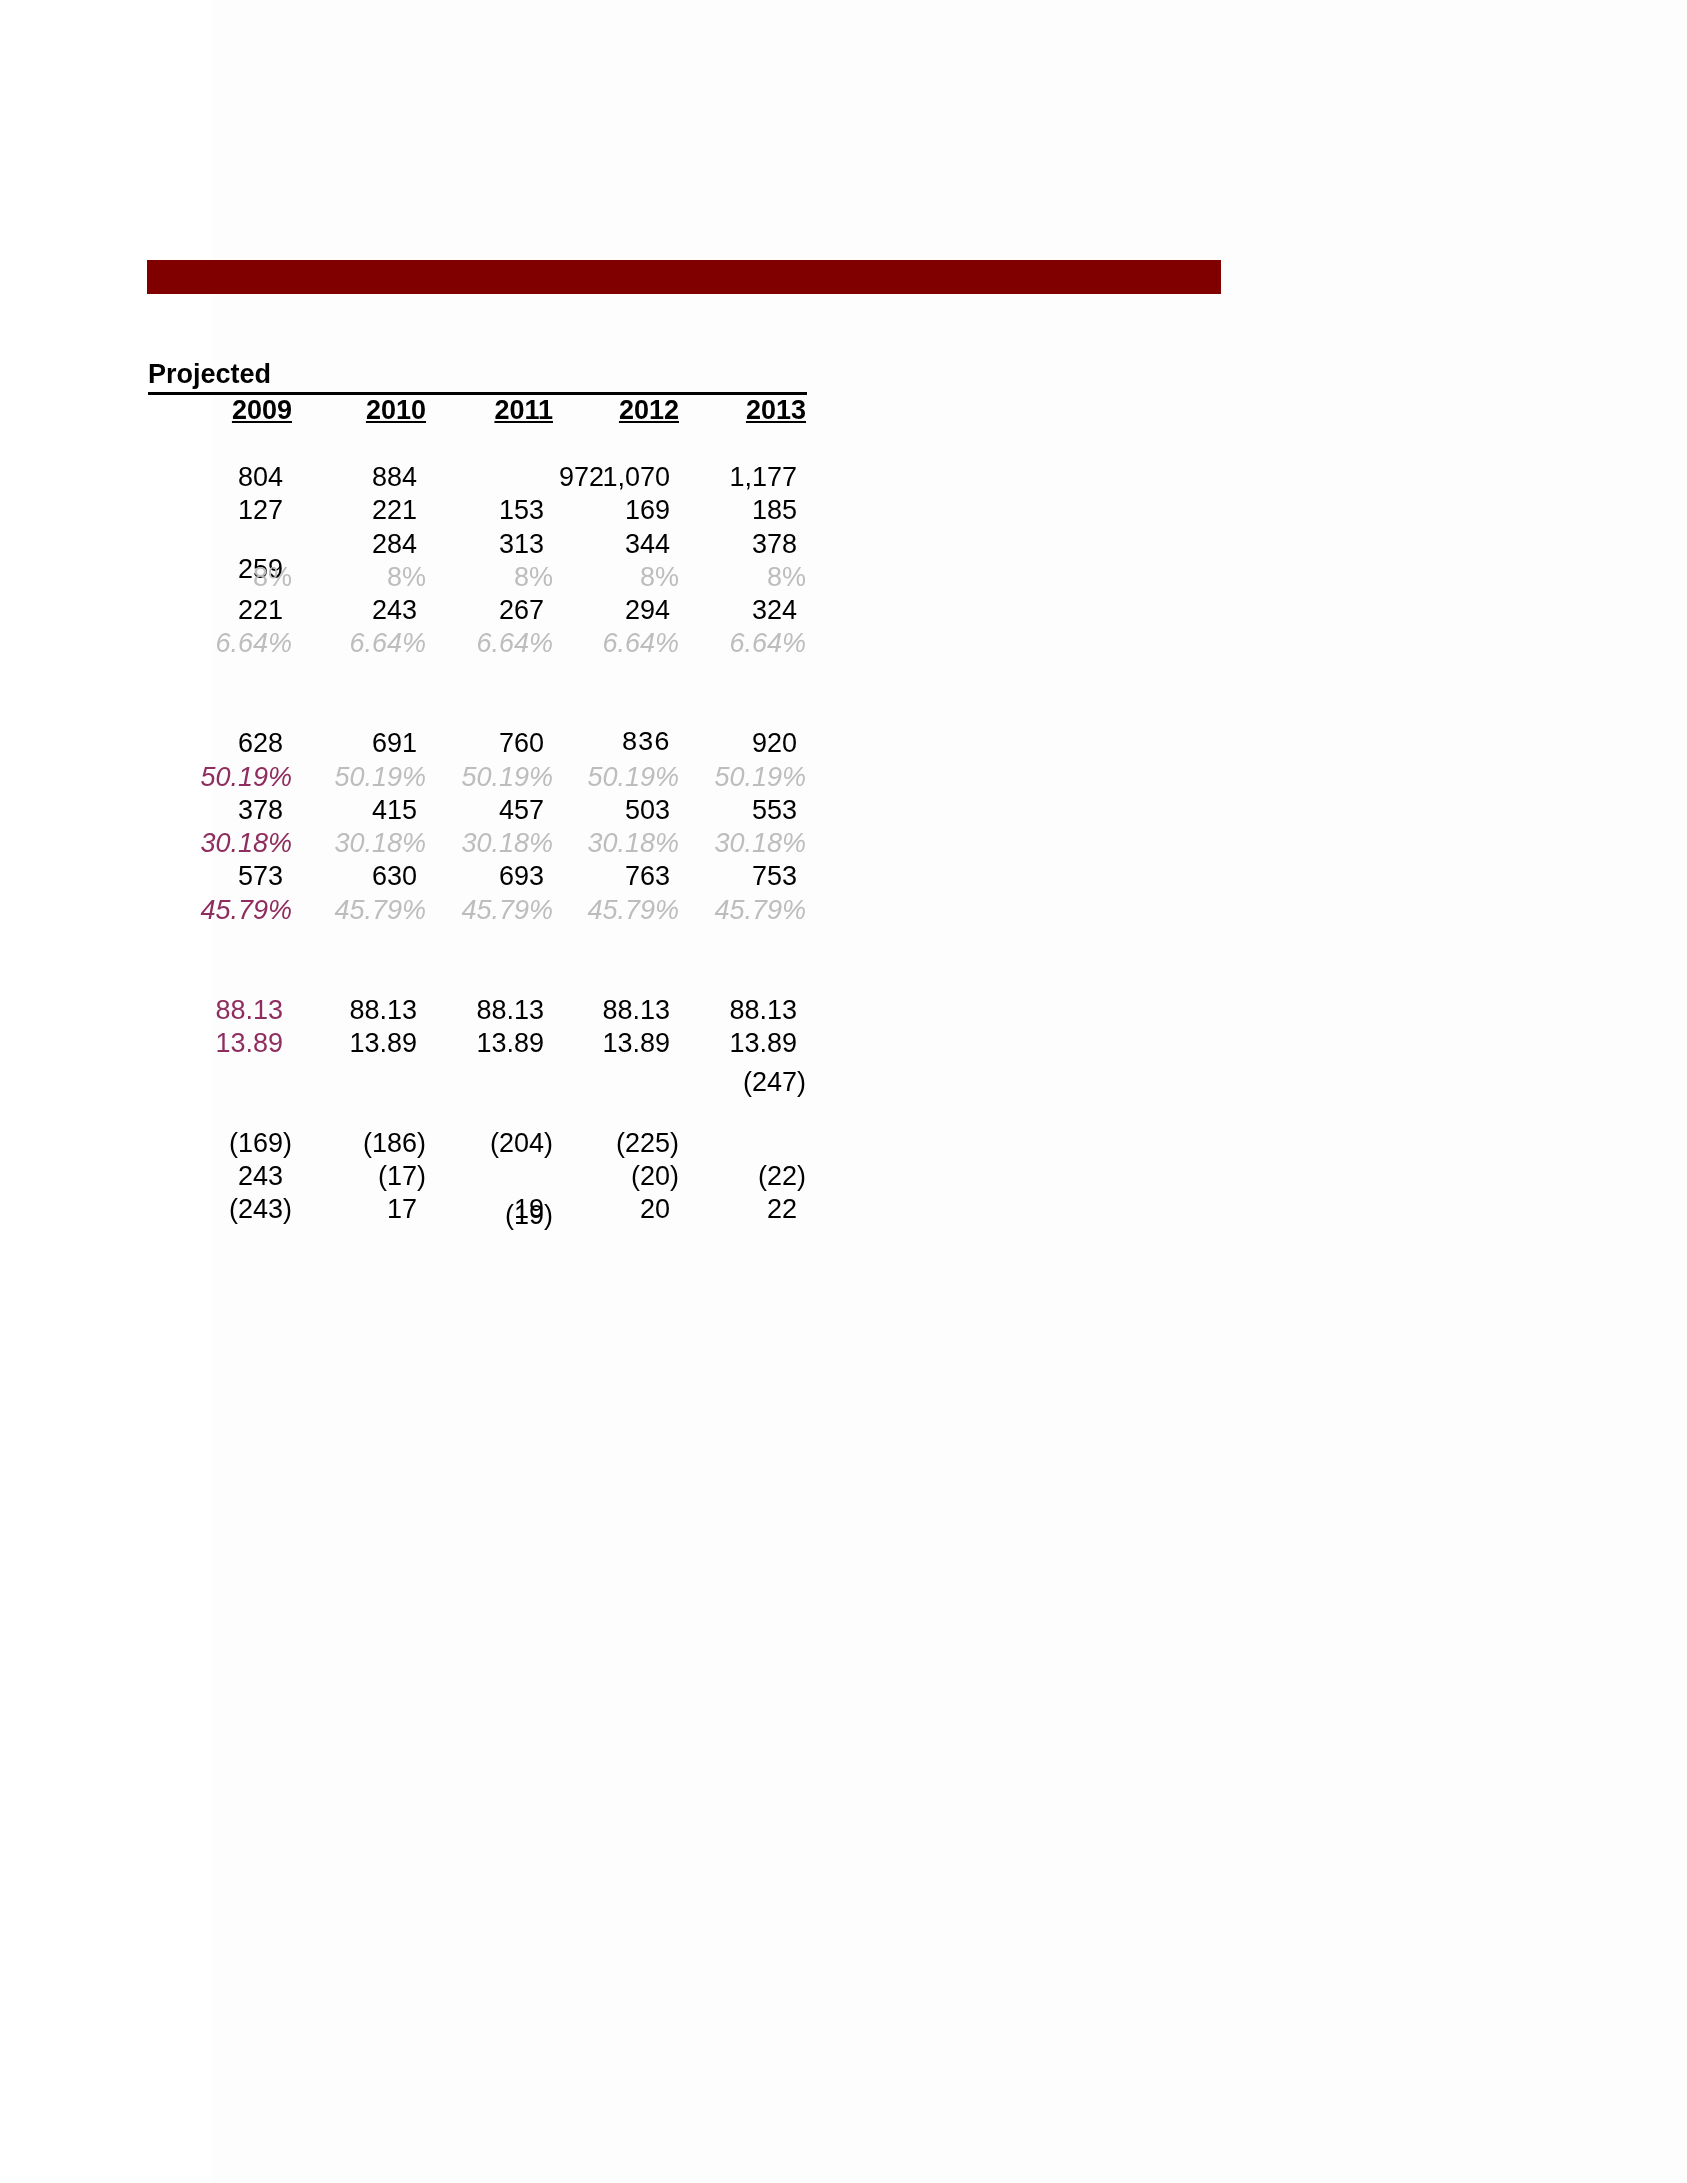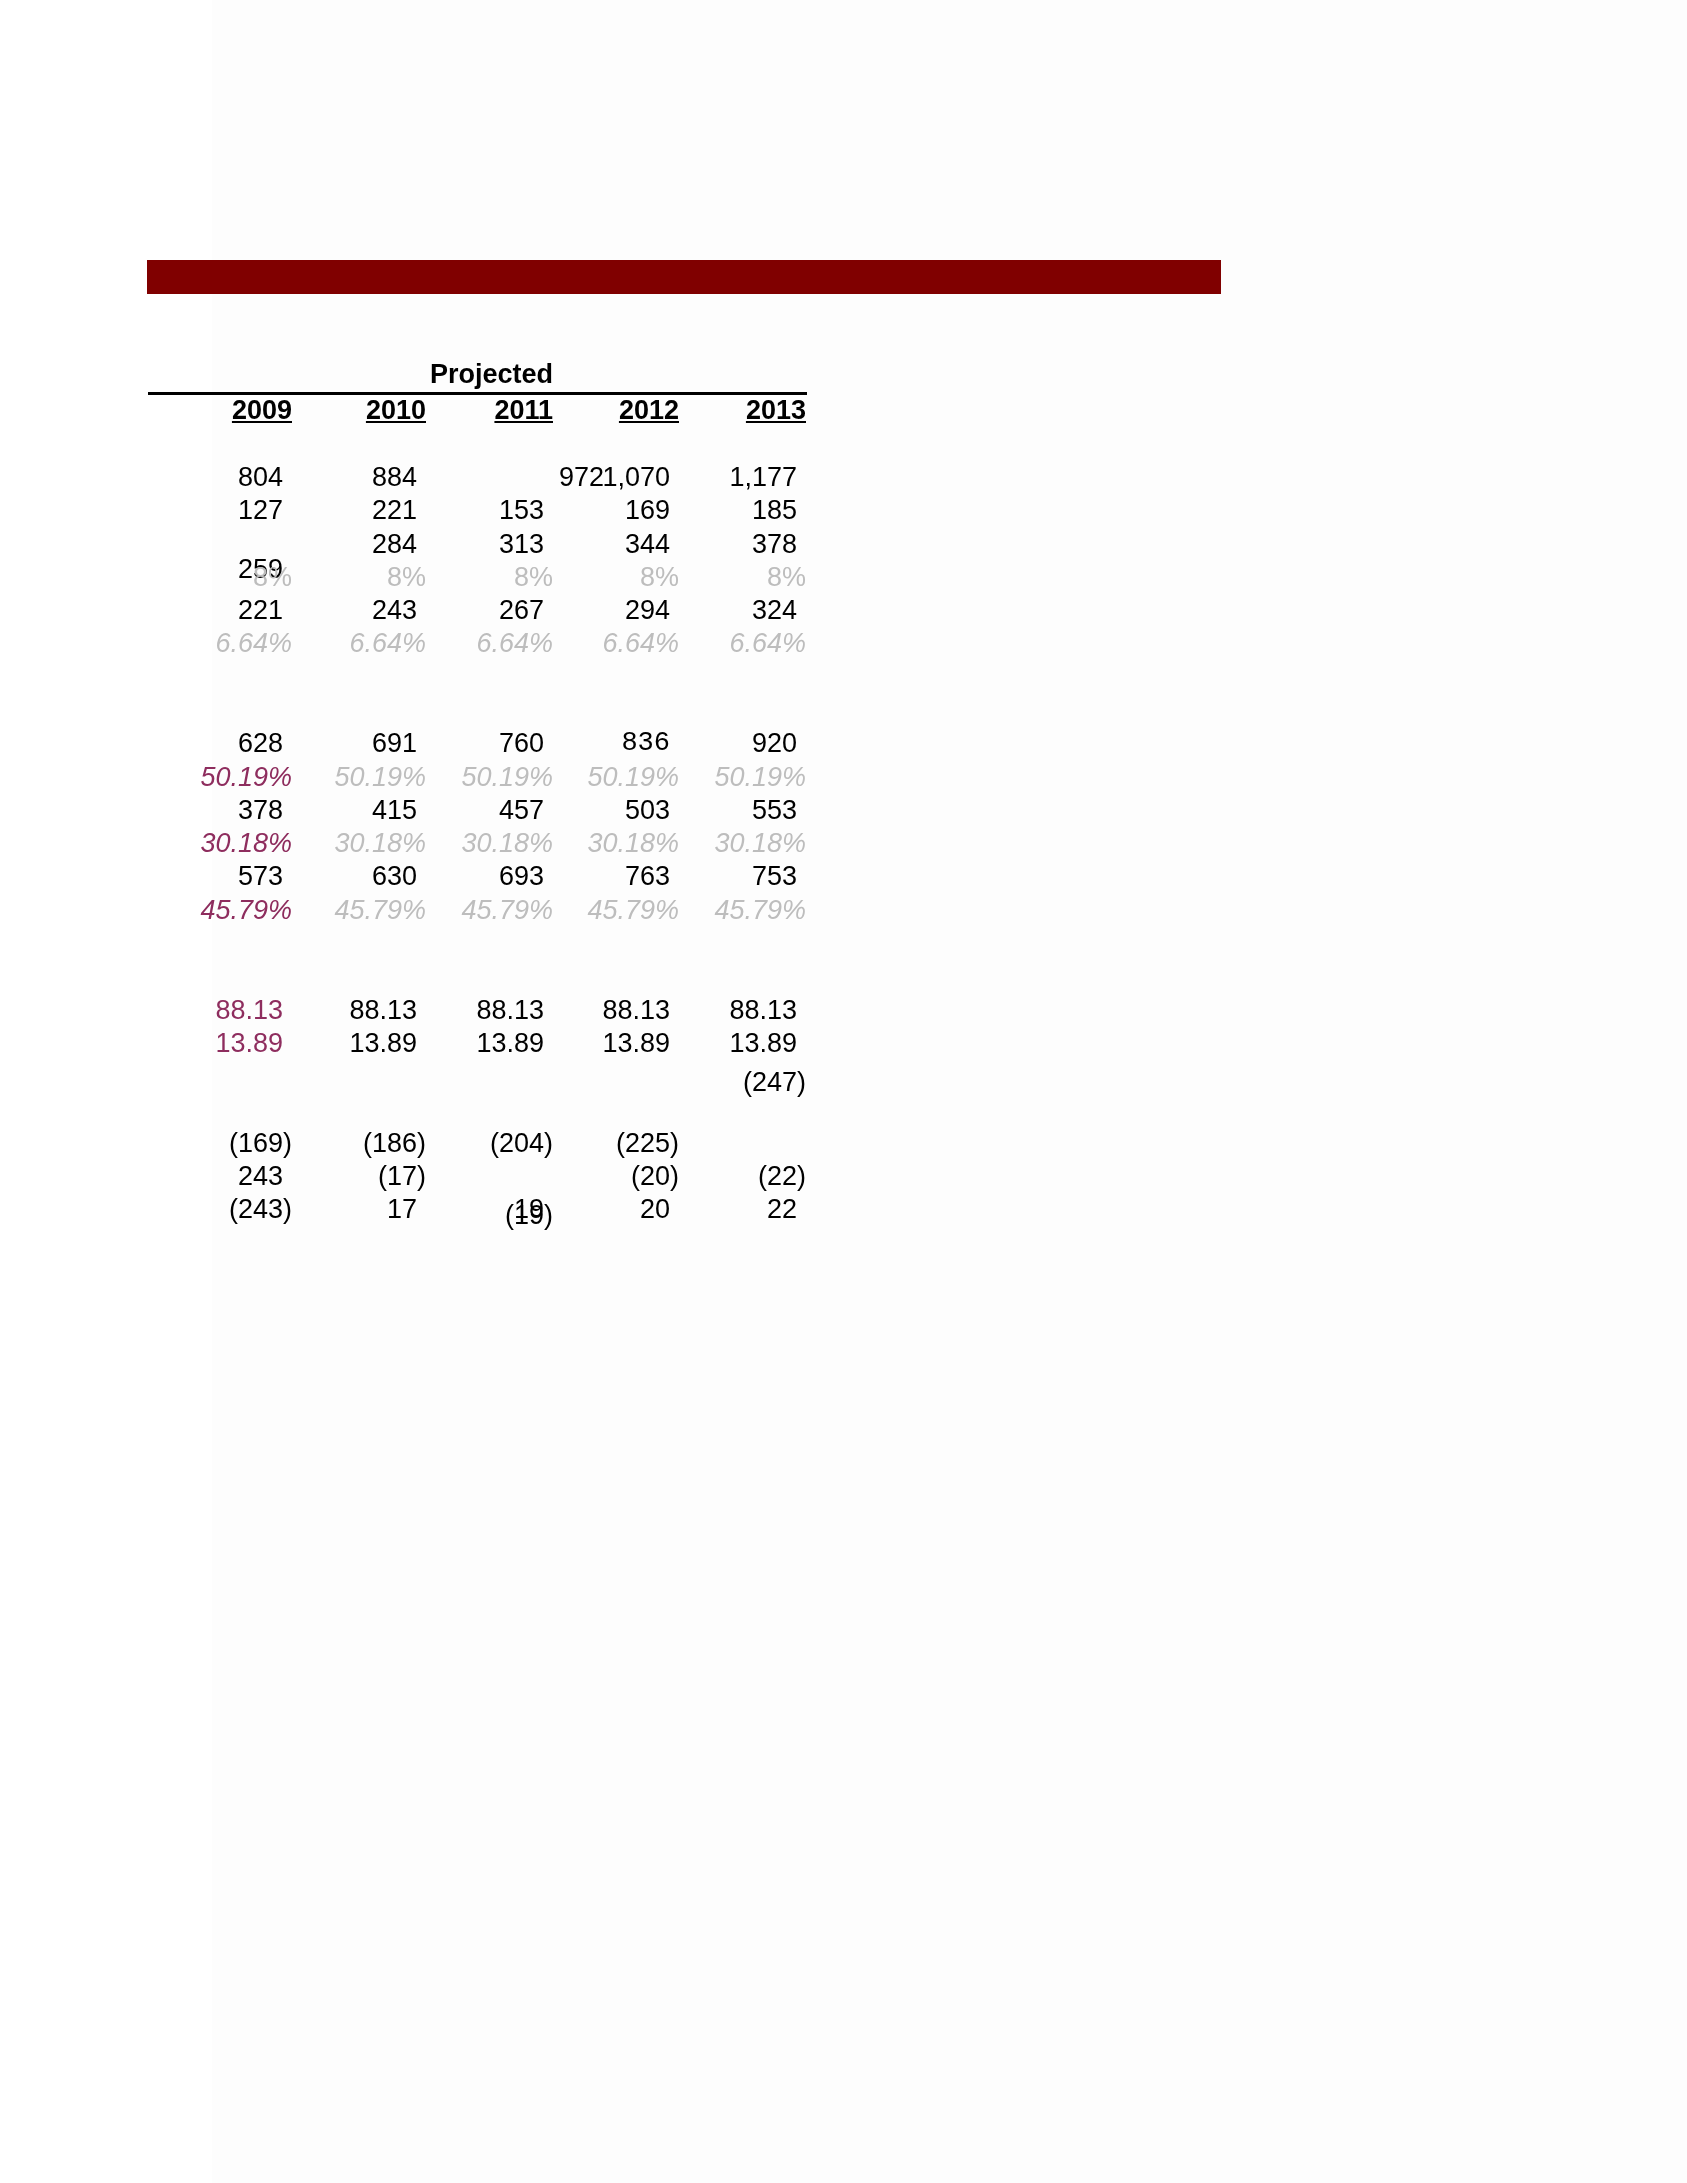--- a/index.html
+++ b/index.html
@@ -26,26 +26,26 @@
     .title-bar {
       position: absolute;
       left: 147px;
       top: 260px;
       width: 1074px;
       height: 34px;
       background: #800000;
     }
     .projected-label {
       position: absolute;
-      left: 162px;
+      left: 148px;
       width: 659px;
       top: 358px;
       height: 33px;
       line-height: 33px;
-      text-align: center;
+      text-align: left;
       font-weight: bold;
       font-size: 27px;
     }
     .header-rule {
       position: absolute;
       left: 148px;
       width: 659px;
       top: 392px;
       height: 2.5px;
       background: #000000;

